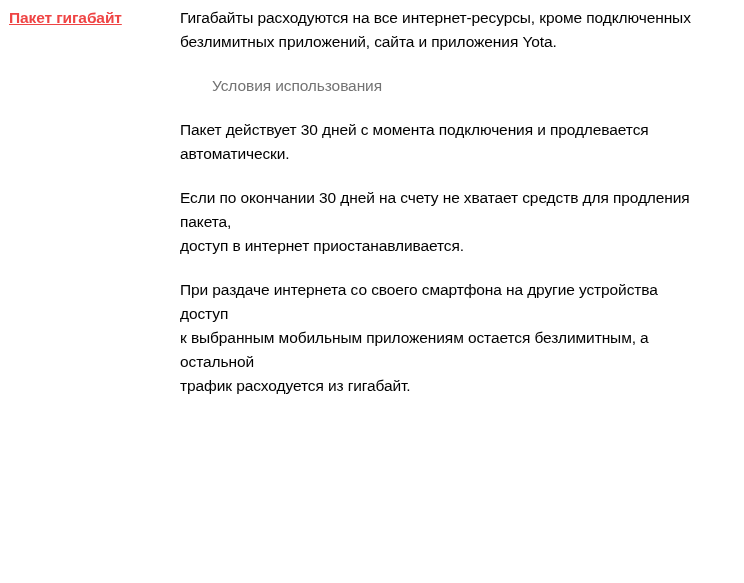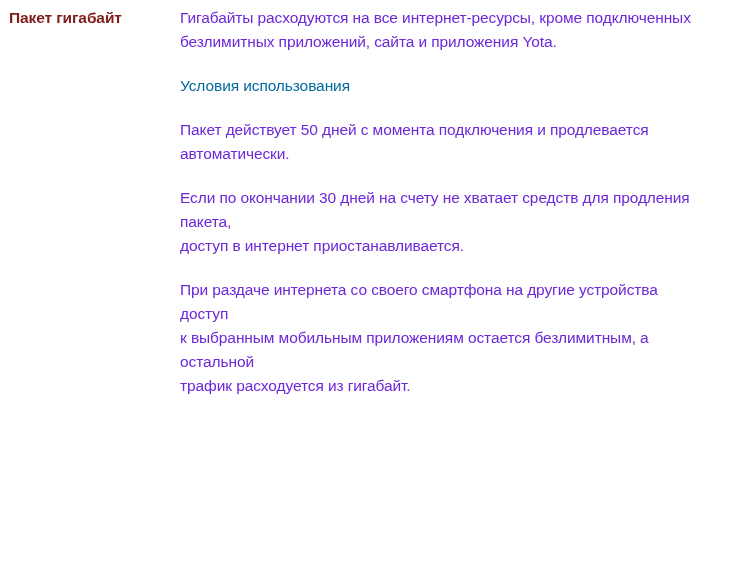--- a/index.html
+++ b/index.html
@@ -26,55 +26,57 @@
     flex: 0 0 180px;
     width: 180px;
     box-sizing: border-box;
     padding-left: 9px;
     padding-right: 12px;
   }
   .row-heading {
     font-size: 15.5px;
     line-height: 24px;
     font-weight: bold;
-    color: #7f1d1d;
+    color: #ef4444;
     letter-spacing: -0.1px;
+    text-decoration: underline;
   }
   .col-right {
     flex: 1 1 auto;
     box-sizing: border-box;
     padding-right: 34px;
   }
   p.para {
     margin: 0 0 20px 0;
     font-size: 15.5px;
     line-height: 24px;
     letter-spacing: -0.1px;
     white-space: pre-line;
-    color: #6d28d9;
+    color: #000000;
   }
   p.para.muted {
-    color: #0369a1;
+    color: #737373;
+    margin-left: 32px;
   }
   p.para:last-child {
     margin-bottom: 0;
   }
 </style>
 </head>
 <body>
 
 <div class="tariff-row">
   <div class="col-left">
     <div class="row-heading">Пакет гигабайт</div>
   </div>
   <div class="col-right">
     <p class="para">Гигабайты расходуются на все интернет-ресурсы, кроме подключенных
 безлимитных приложений, сайта и приложения Yota.</p>
     <p class="para muted">Условия использования</p>
-    <p class="para">Пакет действует 50 дней с момента подключения и продлевается
+    <p class="para">Пакет действует 30 дней с момента подключения и продлевается
 автоматически.</p>
     <p class="para">Если по окончании 30 дней на счету не хватает средств для продления пакета,
 доступ в интернет приостанавливается.</p>
     <p class="para">При раздаче интернета со своего смартфона на другие устройства доступ
 к выбранным мобильным приложениям остается безлимитным, а остальной
 трафик расходуется из гигабайт.</p>
   </div>
 </div>
 
 </body></html>

